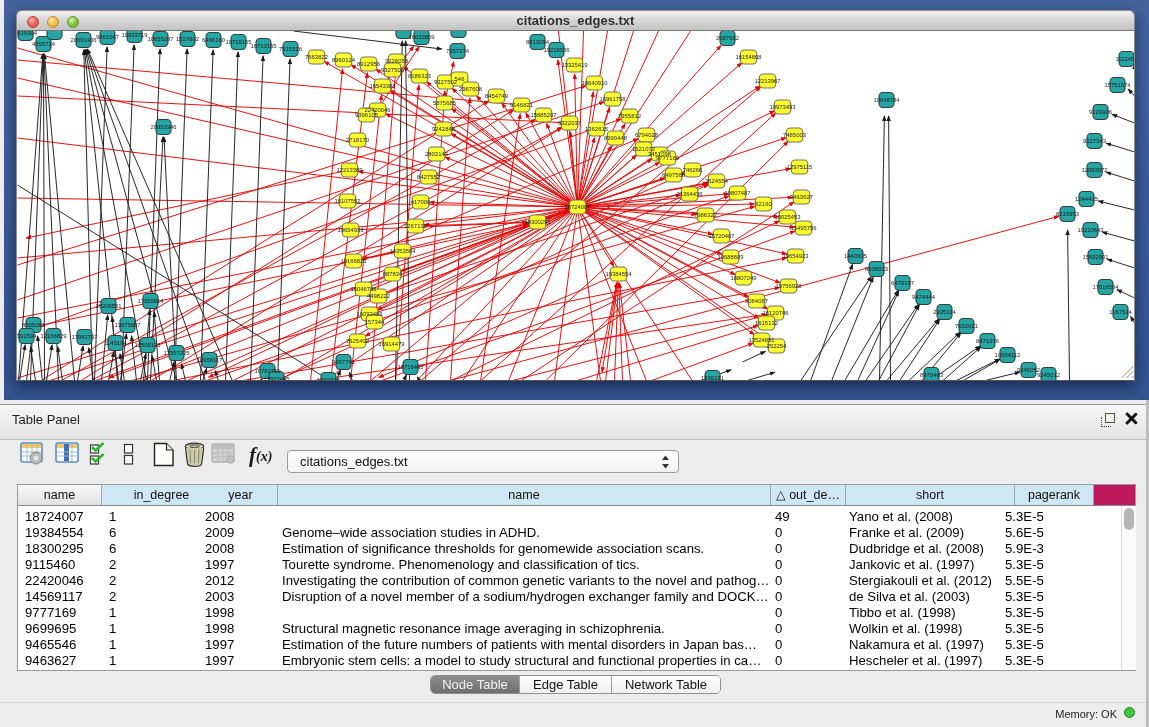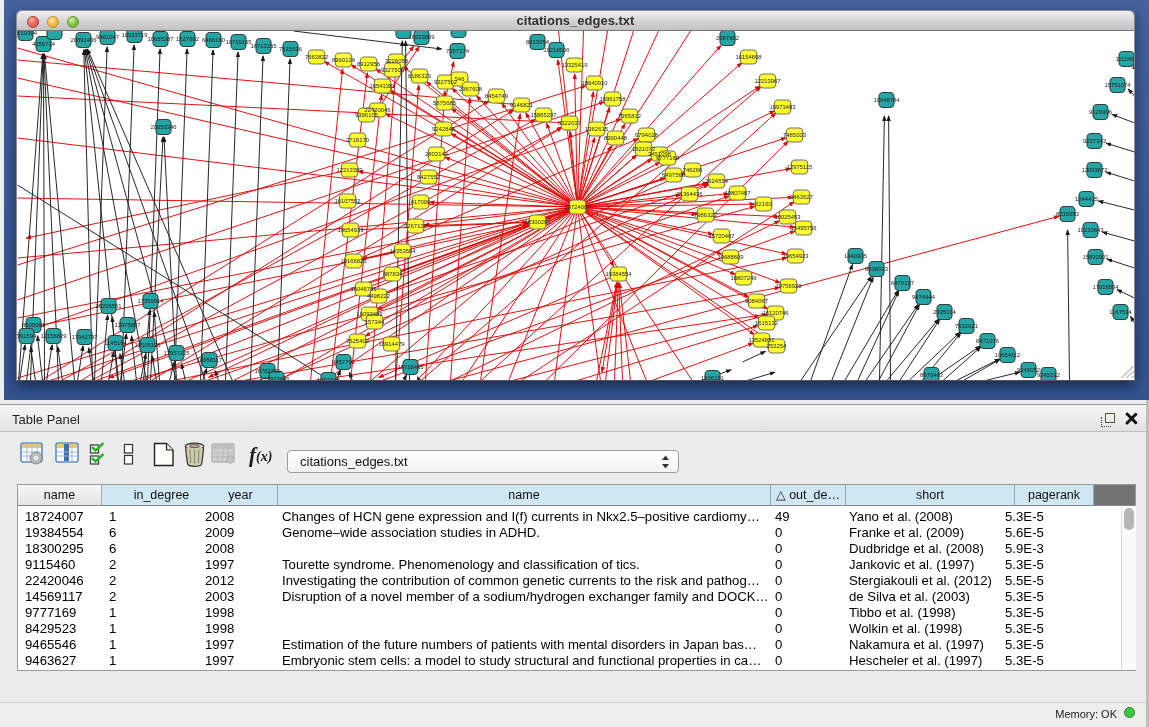--- a/index.html
+++ b/index.html
@@ -6,31 +6,31 @@
 #lstrip{position:absolute;left:0;top:0;width:4px;height:400px;background:#eef0f1}
 #win{position:absolute;left:16px;top:10px;width:1119px;height:371px;box-shadow:0 5px 14px rgba(0,5,25,.55)}
 #tbar{position:absolute;left:0;top:0;width:1119px;height:21px;border-radius:6px 6px 0 0;background:linear-gradient(180deg,#f0f0f0,#d8d8d8 45%,#c2c2c2);border:1px solid #8d8d8d;border-bottom:1px solid #777}
 #tbar .ti{position:absolute;top:0;width:100%;text-align:center;font-size:13px;line-height:20px;color:#303030;font-weight:700}
 .tl{position:absolute;top:5px;width:12px;height:12px;border-radius:50%}
 #tl1{left:10px;background:radial-gradient(circle at 35% 30%,#ffb3ad,#ec6a5e 45%,#d24b42);border:1px solid #b43e36}
 #tl2{left:30px;background:radial-gradient(circle at 35% 30%,#ffe9b3,#f5bd4f 45%,#dfa123);border:1px solid #bf8e22}
 #tl3{left:50px;background:radial-gradient(circle at 35% 30%,#d2f2b1,#89c74b 45%,#68a828);border:1px solid #5d9b27}
 #canvas{position:absolute;left:0;top:21px;width:1119px;height:350px;background:#fff;border-left:1px solid #8d8d8d;border-right:1px solid #8d8d8d;border-bottom:1px solid #555;overflow:hidden}
 #panel{position:absolute;left:0;top:400px;width:1149px;height:327px;background:#ececec}
-#phead{position:absolute;left:0;top:4px;width:1149px;height:28px;background:linear-gradient(180deg,#f6f6f6,#e3e3e3);border-top:1px solid #9a9a9a;border-bottom:1px solid #c0c0c0;font-size:13px;color:#222}
+#phead{position:absolute;left:0;top:4px;width:1149px;height:36px;background:linear-gradient(180deg,#f6f6f6,#e3e3e3);border-top:1px solid #9a9a9a;border-bottom:1px solid #c0c0c0;font-size:13px;color:#222}
 #phead span{position:absolute;left:12px;top:7px}
 #dockic{position:absolute;left:1105px;top:8px;width:10px;height:10px;border:1.6px solid #55553a}
 #dockic:before{content:"";position:absolute;left:-5px;bottom:-5px;width:9px;height:9px;border:1.6px dotted #444;border-top:none;border-right:none}
 #closeic{position:absolute;left:1124px;top:6px;width:13px;height:13px}
 #closeic:before,#closeic:after{content:"";position:absolute;left:6px;top:0;width:2.6px;height:15px;background:#111;border-radius:1px}
 #closeic:before{transform:rotate(45deg)}#closeic:after{transform:rotate(-45deg)}
 #toolbar{position:absolute;left:0;top:33px;width:1149px;height:50px}
 .combo{position:absolute;left:287px;top:17px;width:392px;height:23px;background:linear-gradient(180deg,#ffffff,#f2f2f2);border:1px solid #9c9c9c;border-radius:4px;font-size:13px;color:#111;line-height:21px;padding-left:12px}
 #tblwrap{position:absolute;left:17px;top:84px;width:1119px;height:187px;background:#fff;border:1px solid #9a9a9a}
-#thead{position:absolute;left:0;top:0;width:1117px;height:21px;background:#737373;border-bottom:1px solid #8a8a8a}
+#thead{position:absolute;left:0;top:0;width:1117px;height:21px;background:#be185d;border-bottom:1px solid #8a8a8a}
 .hc{position:absolute;top:0;height:20px;font-size:12.5px;color:#111;text-align:center;line-height:20px;background:#cfe6f3;border-right:1px solid #96a6ae}
 .hg{background:linear-gradient(180deg,#f7f7f7,#e2e2e2);border-right:1px solid #a9a9a9}
 .tr{position:absolute;left:0;width:1100px;height:16px;font-size:13.2px;color:#000;white-space:nowrap}
 .tr i{position:absolute;top:1px;font-style:normal;line-height:15px}
 #vsb{position:absolute;left:1103px;top:21px;width:15px;height:164px;background:#fafafa;border-left:1px solid #dcdcdc}
 #vsb .th{position:absolute;left:2px;top:2px;width:10px;height:22px;border-radius:5px;background:#b5b5b5}
 #tabs{position:absolute;left:430px;top:275px;height:19px;border:1px solid #8f8f8f;border-radius:5px;overflow:hidden;font-size:13px;line-height:17px;display:flex;background:#fff}
 #tabs div{padding:0;text-align:center}
 #t1{width:88px;background:linear-gradient(180deg,#8d8d8d,#6e6e6e);color:#f2f2f2}
 #t2{width:93px;color:#111;border-left:1px solid #9f9f9f;border-right:1px solid #9f9f9f;background:linear-gradient(180deg,#fff,#efefef)}
@@ -654,56 +654,56 @@
         <div class="hc" style="left:186px;width:74px">year</div>
         <div class="hc" style="left:260px;width:493px">name</div>
         <div class="hc" style="left:753px;width:75px">△ out_de…</div>
         <div class="hc" style="left:828px;width:169px">short</div>
         <div class="hc" style="left:997px;width:79px">pagerank</div>
       </div>
   <div class="tr" style="top:23px">
         <i style="left:7px">18724007</i>
         <i style="left:91px">1</i>
         <i style="left:187px">2008</i>
-        <i style="left:264px">Changes of HCN gene expression and I(f) currents in Nkx2.5–positive cardiomy…</i>
         <i style="left:757px">49</i>
         <i style="left:831px">Yano et al. (2008)</i>
         <i style="left:987px">5.3E-5</i>
       </div>
 <div class="tr" style="top:39px">
         <i style="left:7px">19384554</i>
         <i style="left:91px">6</i>
         <i style="left:187px">2009</i>
         <i style="left:264px">Genome–wide association studies in ADHD.</i>
         <i style="left:757px">0</i>
         <i style="left:831px">Franke et al. (2009)</i>
         <i style="left:987px">5.6E-5</i>
       </div>
 <div class="tr" style="top:55px">
         <i style="left:7px">18300295</i>
         <i style="left:91px">6</i>
         <i style="left:187px">2008</i>
+        <i style="left:264px">Estimation of significance thresholds for genomewide association scans.</i>
         <i style="left:757px">0</i>
         <i style="left:831px">Dudbridge et al. (2008)</i>
         <i style="left:987px">5.9E-3</i>
       </div>
 <div class="tr" style="top:71px">
         <i style="left:7px">9115460</i>
         <i style="left:91px">2</i>
         <i style="left:187px">1997</i>
         <i style="left:264px">Tourette syndrome. Phenomenology and classification of tics.</i>
         <i style="left:757px">0</i>
         <i style="left:831px">Jankovic et al. (1997)</i>
         <i style="left:987px">5.3E-5</i>
       </div>
 <div class="tr" style="top:87px">
         <i style="left:7px">22420046</i>
         <i style="left:91px">2</i>
         <i style="left:187px">2012</i>
-        <i style="left:264px">Investigating the contribution of common genetic currents to the risk and pathog…</i>
+        <i style="left:264px">Investigating the contribution of common genetic variants to the novel and pathog…</i>
         <i style="left:757px">0</i>
         <i style="left:831px">Stergiakouli et al. (2012)</i>
         <i style="left:987px">5.5E-5</i>
       </div>
 <div class="tr" style="top:103px">
         <i style="left:7px">14569117</i>
         <i style="left:91px">2</i>
         <i style="left:187px">2003</i>
         <i style="left:264px">Disruption of a novel member of a sodium/hydrogen exchanger family and DOCK…</i>
         <i style="left:757px">0</i>
@@ -712,23 +712,24 @@
       </div>
 <div class="tr" style="top:119px">
         <i style="left:7px">9777169</i>
         <i style="left:91px">1</i>
         <i style="left:187px">1998</i>
         <i style="left:757px">0</i>
         <i style="left:831px">Tibbo et al. (1998)</i>
         <i style="left:987px">5.3E-5</i>
       </div>
 <div class="tr" style="top:135px">
-        <i style="left:7px">8429523</i>
+        <i style="left:7px">9699695</i>
         <i style="left:91px">1</i>
         <i style="left:187px">1998</i>
+        <i style="left:264px">Structural magnetic resonance image averaging in schizophrenia.</i>
         <i style="left:757px">0</i>
         <i style="left:831px">Wolkin et al. (1998)</i>
         <i style="left:987px">5.3E-5</i>
       </div>
 <div class="tr" style="top:151px">
         <i style="left:7px">9465546</i>
         <i style="left:91px">1</i>
         <i style="left:187px">1997</i>
         <i style="left:264px">Estimation of the future numbers of patients with mental disorders in Japan bas…</i>
         <i style="left:757px">0</i>
@@ -741,17 +742,22 @@
         <i style="left:187px">1997</i>
         <i style="left:264px">Embryonic stem cells: a model to study structural and functional properties in ca…</i>
         <i style="left:757px">0</i>
         <i style="left:831px">Hescheler et al. (1997)</i>
         <i style="left:987px">5.3E-5</i>
       </div>
   <div id="vsb">
         <div class="th"></div>
       </div>
  </div>
+ <div id="tabs">
+      <div id="t1">Node Table</div>
+      <div id="t2">Edge Table</div>
+      <div id="t3">Network Table</div>
+    </div>
  <div id="botstrip">
       <span id="mem">Memory: OK</span>
       <div id="memdot"></div>
     </div>
 </div>
 <div id="redge"></div>
 </body></html>

